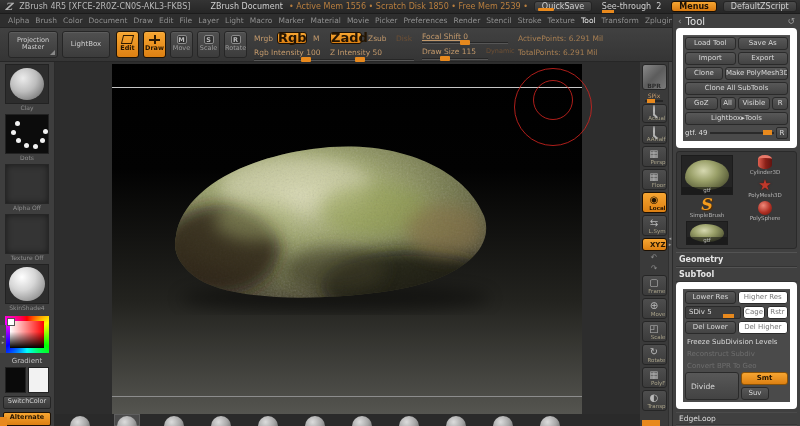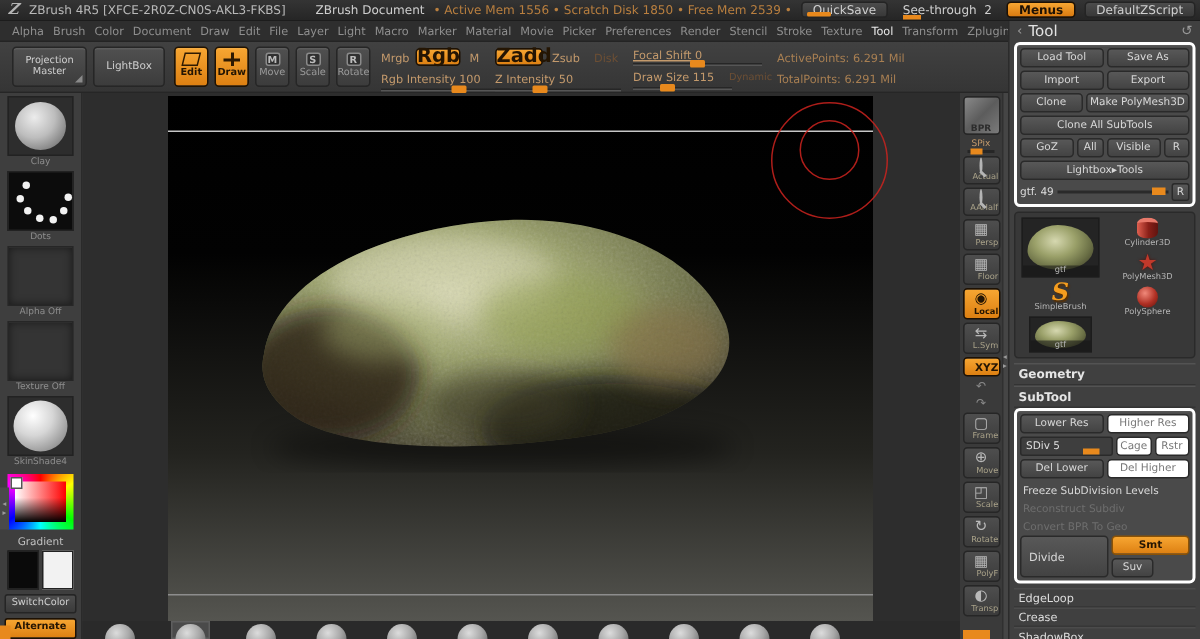--- a/index.html
+++ b/index.html
@@ -91,21 +91,21 @@
   .hookglyph{font-size:8px;color:#8a8a8a;line-height:9px;flex:0 0 auto;}
   .shelforange{position:absolute;left:642px;top:420px;width:18px;height:6px;background:#e8891d;}
   #traydivider{left:668px;top:62px;width:4px;height:364px;background:#454545;border-left:1px solid #303030;}
   .divarrows{position:absolute;left:668px;top:235px;width:4px;color:#9a9a9a;font-size:5px;line-height:6px;text-align:center;}
 
   
   #righttray{left:672px;top:14px;width:128px;height:412px;background:#404040;border-left:1px solid #2b2b2b;padding:0 3px;overflow:hidden;}
   .trayheader{display:flex;align-items:center;height:14px;color:#e2e2e2;font-size:10px;gap:4px;padding:0 2px;}
   .trayheader .hicon{color:#9a9a9a;font-size:9px;}
   .trayheader .spacer{flex:1;}
-  .groupbox{background:#4a4a4a;border:2px solid #ffffff;border-radius:4px;box-shadow:inset 0 1px 0 rgba(255,255,255,.07);padding:2px;margin-bottom:3px;}
+  .groupbox{background:#4a4a4a;border:7px solid #ffffff;border-radius:4px;box-shadow:inset 0 1px 0 rgba(255,255,255,.07);padding:2px;margin-bottom:3px;}
   .trow{display:flex;gap:2px;margin-bottom:2px;}
   .trow:last-child{margin-bottom:0;}
   .tbtn2{flex:1;background:linear-gradient(#585858,#434343);border:1px solid #2a2a2a;border-radius:3px;color:#d8d8d8;font-size:7px;text-align:center;line-height:11px;height:13px;white-space:nowrap;overflow:hidden;}
   .tbtn2.dim{color:#777;background:#ffffff;}
   .tbtn2.orange{background:linear-gradient(#f7a632,#dd8012);border-color:#8a5206;color:#241503;font-weight:bold;}
   .tbtn2.w2{flex:1.7;}
   .tbtn2.narrow{flex:0.45;}
   .itemslider{display:flex;align-items:center;gap:2px;height:12px;}
   .itemslider .isl-label{color:#ddd;font-size:7px;white-space:nowrap;}
   .isl-track{flex:1;height:2px;background:#2a2a2a;position:relative;}

